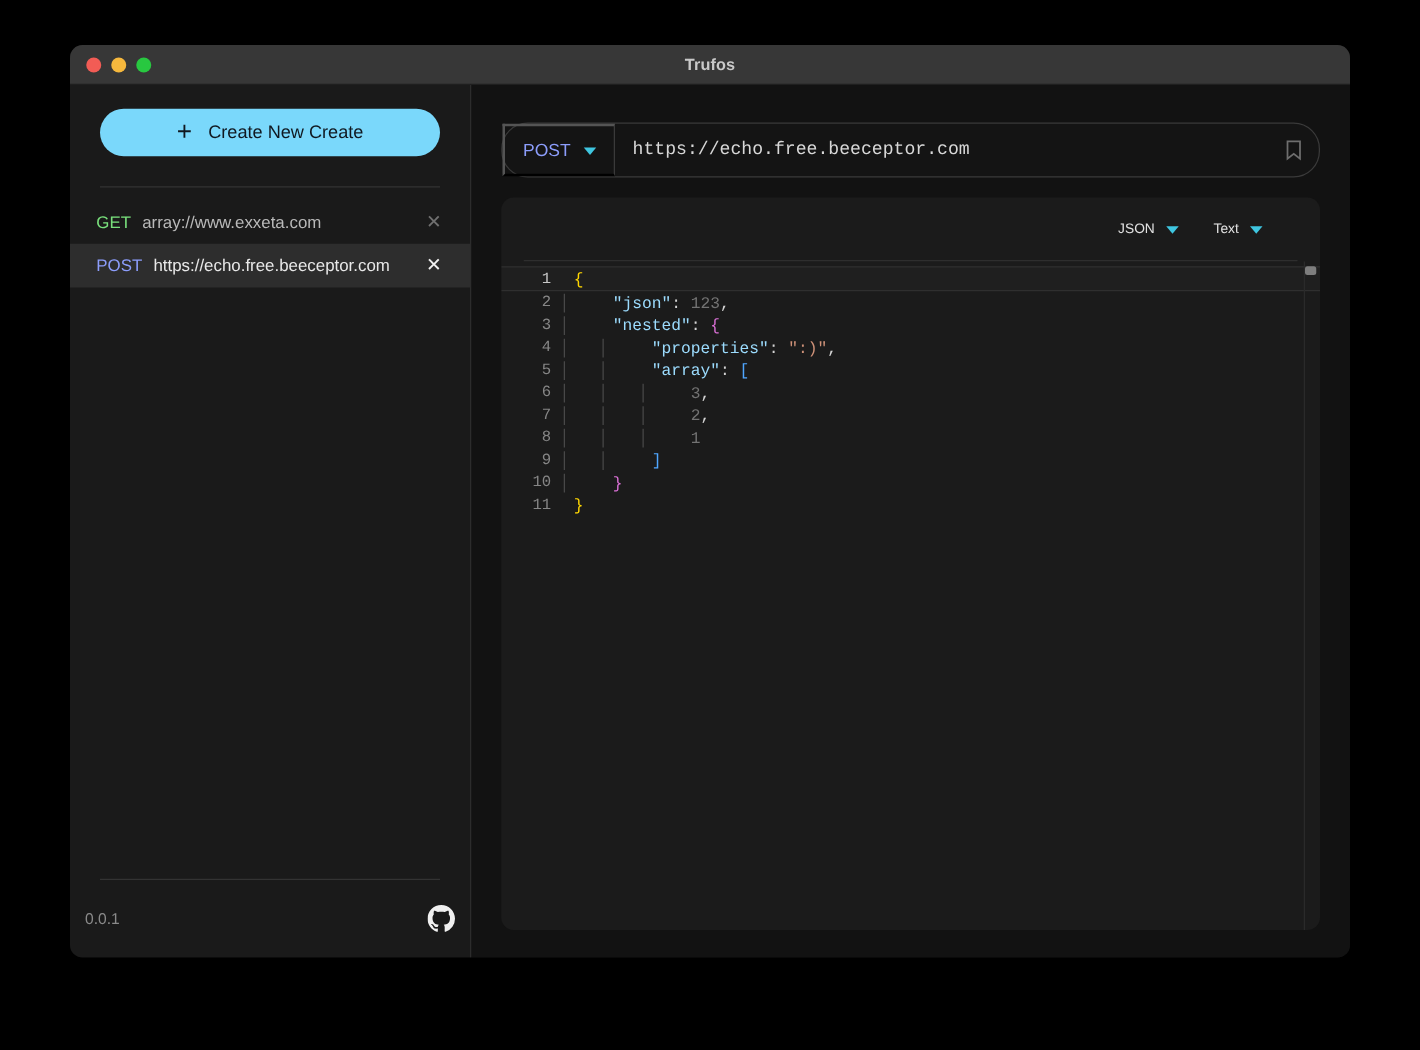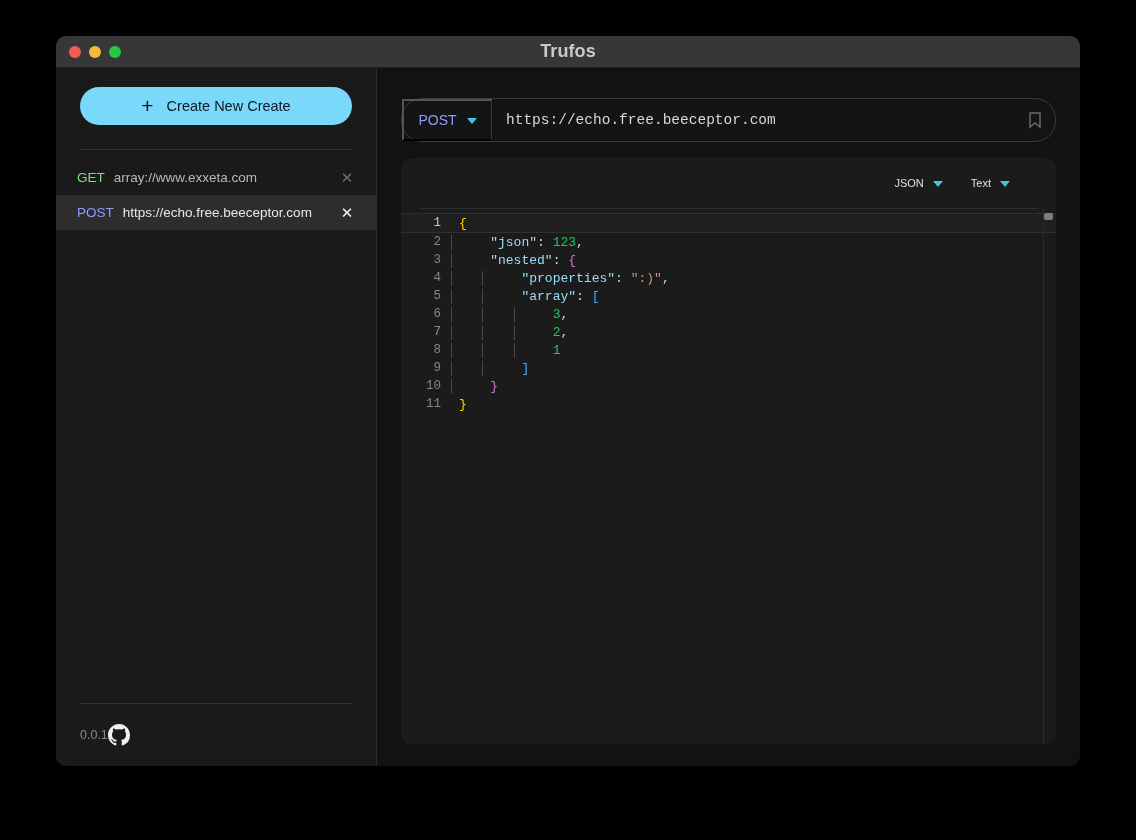--- a/index.html
+++ b/index.html
@@ -49,21 +49,21 @@
     display: block;
   }
   .tl-close  { background: #f25c55; }
   .tl-min    { background: #f6b83d; }
   .tl-max    { background: #28c840; }
 
   #window-title {
     position: absolute;
     left: 0; right: 0;
     text-align: center;
-    font-size: 18px;
+    font-size: 13px;
     font-weight: bold;
     color: #c9c9c9;
     letter-spacing: 0.1px;
     pointer-events: none;
   }
 
   
   #body-split {
     flex: 1;
     display: flex;
@@ -161,21 +161,22 @@
 
   #sidebar-divider-bottom {
     height: 1px;
     background: #333333;
     margin: 0 24px;
   }
   #sidebar-footer {
     height: 62px;
     display: flex;
     align-items: center;
-    padding: 0 24px;
+    justify-content: space-between;
+    padding: 0 12px;
   }
   #version-label {
     color: #8a8a8a;
     font-size: 12.5px;
   }
   #github-link {
     width: 22px;
     height: 22px;
     display: block;
     cursor: pointer;
@@ -373,21 +374,21 @@
   }
   .active-line .gutter { color: #c8c8c8; }
   .code-text {
     flex: 1;
     white-space: pre;
     color: #d4d4d4;
     padding-left: 8px;
     position: relative;
   }
   .tok-key   { color: #9cdcfe; }
-  .tok-num   { color: #22c55e; }
+  .tok-num   { color: #737373; }
   .tok-str   { color: #ce9178; }
   .tok-punct { color: #d4d4d4; }
   .br1 { color: #ffd700; }
   .br2 { color: #da70d6; }
   .br3 { color: #4fa6ff; }
   .indent-guide {
     position: absolute;
     top: 0;
     bottom: 0;
     width: 1px;

